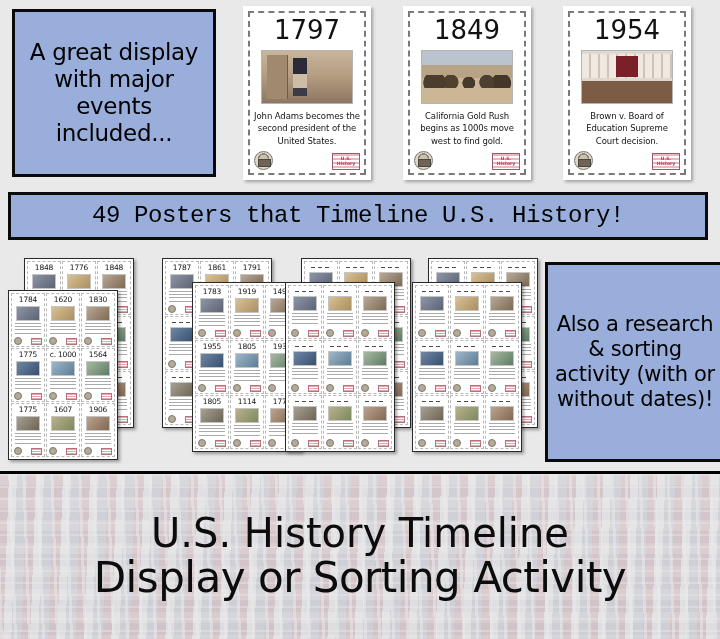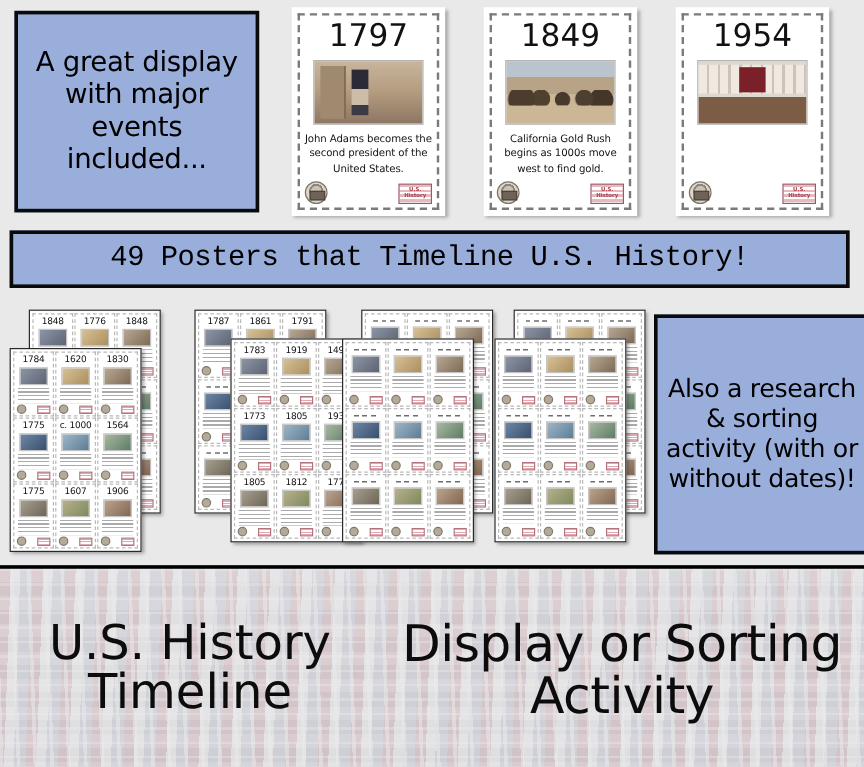--- a/index.html
+++ b/index.html
@@ -171,21 +171,21 @@
     opacity:.62;
   }
   #flag-bg::after{
     content:"";position:absolute;inset:0;
     background:
       repeating-linear-gradient(88deg, rgba(255,255,255,.55) 0 3px, transparent 3px 14px),
       repeating-linear-gradient(to bottom, rgba(255,255,255,.40) 0 2px, transparent 2px 12px);
   }
   #bottom-band .veil{position:absolute;inset:0;background:rgba(228,228,230,.42);}
   .title-lines{
-    position:relative;z-index:3;display:flex;
+    position:relative;z-index:3;display:flex;flex-direction:column;
     align-items:center;justify-content:center;height:100%;
     color:#0c0c0c;text-align:center;line-height:1.02;
   }
   #title-line1{font-size:40px;letter-spacing:0px;}
   #title-line2{font-size:42px;letter-spacing:-0.5px;margin-top:4px;}
 </style>
 </head>
 <body>
 
 <div class="page">
@@ -219,20 +219,21 @@
           <span>History</span>
         </span>
       </div>
     </div>
   </div>
 
   <div class="poster" style="left:563px;">
     <div class="inner">
       <div class="year">1954</div>
       <div class="pic art-court"></div>
+      <div class="cap">Brown v. Board of Education Supreme Court decision.</div>
       <div class="badges">
         <span class="seal"></span>
         <span class="usflagbadge">
           <span>U.S.</span>
           <span>History</span>
         </span>
       </div>
     </div>
   </div>
 
@@ -452,21 +453,21 @@
           <span class="m-flag"></span>
         </div>
         <div class="mini">
           <div class="m-year">1492</div>
           <div class="m-pic p3"></div>
           <div class="m-txt"></div>
           <span class="m-seal"></span>
           <span class="m-flag"></span>
         </div>
         <div class="mini">
-          <div class="m-year">1773</div>
+          <div class="m-year">1955</div>
           <div class="m-pic p4"></div>
           <div class="m-txt"></div>
           <span class="m-seal"></span>
           <span class="m-flag"></span>
         </div>
         <div class="mini">
           <div class="m-year">1805</div>
           <div class="m-pic p5"></div>
           <div class="m-txt"></div>
           <span class="m-seal"></span>
@@ -480,21 +481,21 @@
           <span class="m-flag"></span>
         </div>
         <div class="mini">
           <div class="m-year">1805</div>
           <div class="m-pic p7"></div>
           <div class="m-txt"></div>
           <span class="m-seal"></span>
           <span class="m-flag"></span>
         </div>
         <div class="mini">
-          <div class="m-year">1812</div>
+          <div class="m-year">1114</div>
           <div class="m-pic p8"></div>
           <div class="m-txt"></div>
           <span class="m-seal"></span>
           <span class="m-flag"></span>
         </div>
         <div class="mini">
           <div class="m-year">1775</div>
           <div class="m-pic p9"></div>
           <div class="m-txt"></div>
           <span class="m-seal"></span>

